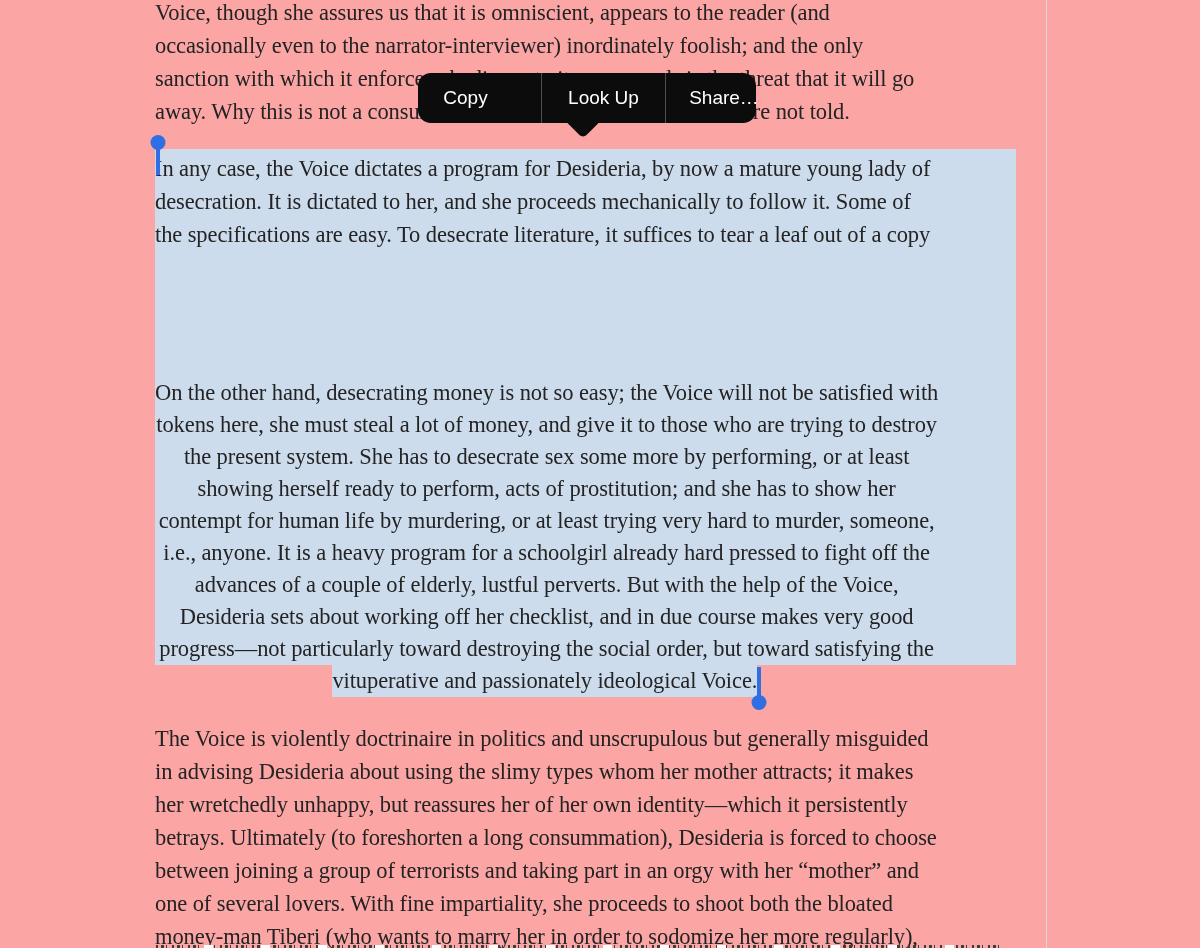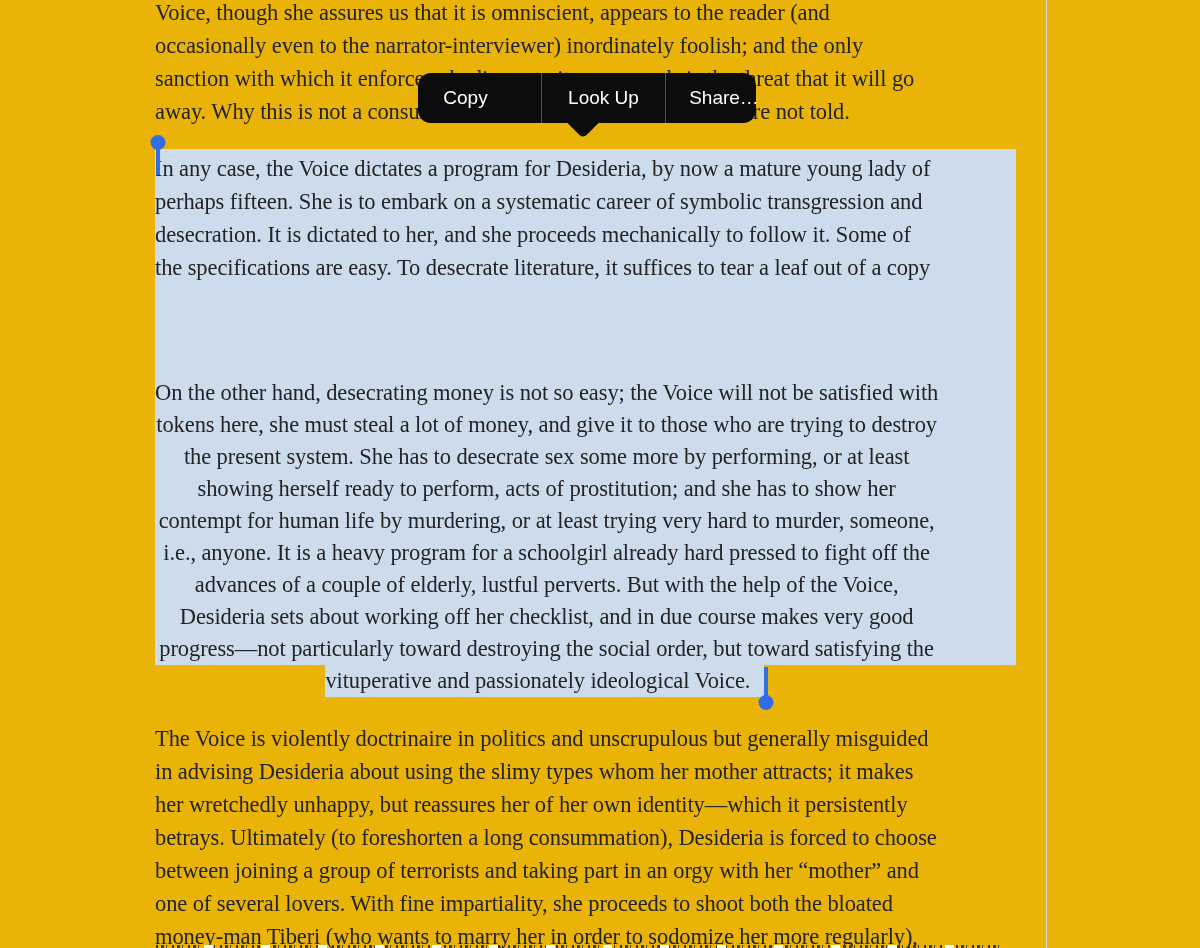--- a/index.html
+++ b/index.html
@@ -1,38 +1,38 @@
 <!DOCTYPE html>
 <html style="--hl: #cddcec; --handle: #2f6fe3; --menu-bg: #0c0c0c; --menu-fg: #ffffff; --text: #232323;"><head>
 <meta charset="utf-8">
 <style>
   html,body{margin:0;padding:0;background:#ffffff;}
   .screen{
     position:relative;width:1200px;height:948px;overflow:hidden;
-    background:#eab308;
+    background:#fca5a5;
     font-family:"Liberation Serif","DejaVu Serif",serif;
     color:var(--text,#232323);
   }
   .page-border{position:absolute;left:1046px;top:0;width:1px;height:948px;background:#d8d8d8;}
 
   
   .sel-wrap{position:absolute;left:155px;top:149px;width:861px;height:516px;background:var(--hl,#cddcec);}
 
   
   .para{position:absolute;left:155px;font-size:22.5px;letter-spacing:-0.1px;}
   .line{white-space:pre;line-height:33px;}
   .p1{top:-4px;}
   .p2{top:152px;}
   .p3{top:377px;text-align:center;}
   .p3 .line{line-height:32px;}
   .p4{top:722px;}
   em{font-style:italic;}
 
   
-  .hl-inline{display:inline-block;background:var(--hl,#cddcec);padding-right:14px;}
+  .hl-inline{display:inline-block;background:var(--hl,#cddcec);padding-right:0;}
 
   
   .start-handle{position:absolute;left:156px;top:148px;width:3.5px;height:27px;background:var(--handle,#2f6fe3);z-index:5;}
   .start-handle::before{content:'';position:absolute;left:50%;top:-13px;transform:translateX(-50%);
     width:15px;height:15px;border-radius:50%;background:var(--handle,#2f6fe3);}
   .end-handle{display:inline-block;position:relative;width:3.5px;height:30px;top:2px;
     background:var(--handle,#2f6fe3);vertical-align:top;}
   .end-handle::after{content:'';position:absolute;left:50%;top:28px;transform:translateX(-50%);
     width:15px;height:15px;border-radius:50%;background:var(--handle,#2f6fe3);}
 
@@ -65,21 +65,20 @@
 
   <div>
       <div class="para p1">
         <div class="line">Voice, though she assures us that it is omniscient, appears to the reader (and</div>
         <div class="line">occasionally even to the narrator-interviewer) inordinately foolish; and the only</div>
         <div class="line">sanction with which it enforces obedience to its commands is the threat that it will go</div>
         <div class="line">away. Why this is not a consummation devoutly to be wished, we are not told.</div>
       </div>
       <div class="para p2">
         <div class="line">In any case, the Voice dictates a program for Desideria, by now a mature young lady of</div>
-        <div class="line">perhaps fifteen. She is to embark on a systematic career of symbolic transgression and</div>
         <div class="line">desecration. It is dictated to her, and she proceeds mechanically to follow it. Some of</div>
         <div class="line">the specifications are easy. To desecrate literature, it suffices to tear a leaf out of a copy</div>
       </div>
       <div class="para p3">
         <div class="line">On the other hand, desecrating money is not so easy; the Voice will not be satisfied with</div>
         <div class="line">tokens here, she must steal a lot of money, and give it to those who are trying to destroy</div>
         <div class="line">the present system. She has to desecrate sex some more by performing, or at least</div>
         <div class="line">showing herself ready to perform, acts of prostitution; and she has to show her</div>
         <div class="line">contempt for human life by murdering, or at least trying very hard to murder, someone,</div>
         <div class="line">i.e., anyone. It is a heavy program for a schoolgirl already hard pressed to fight off the</div>

